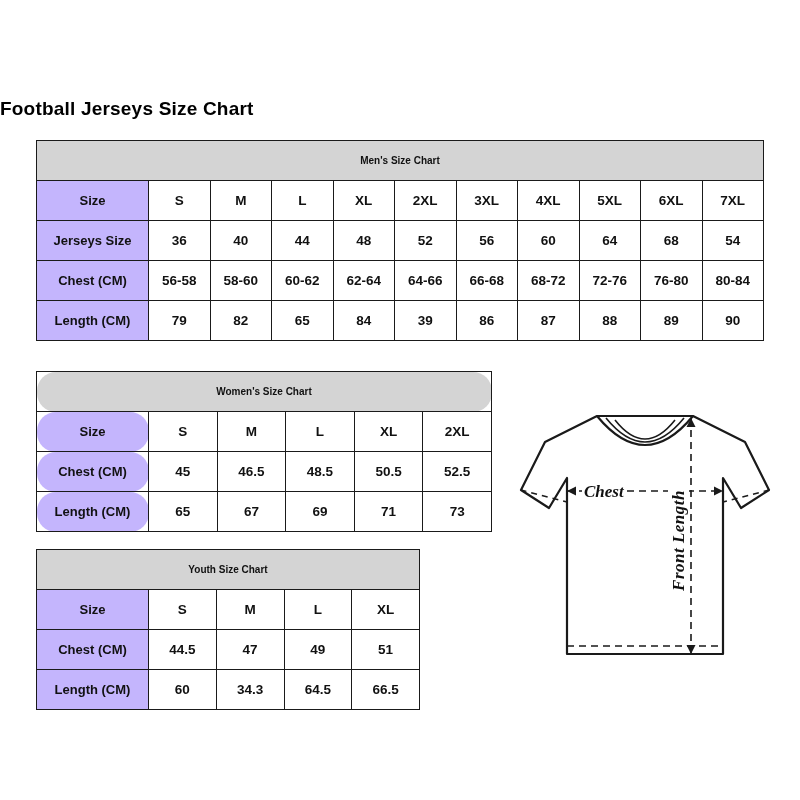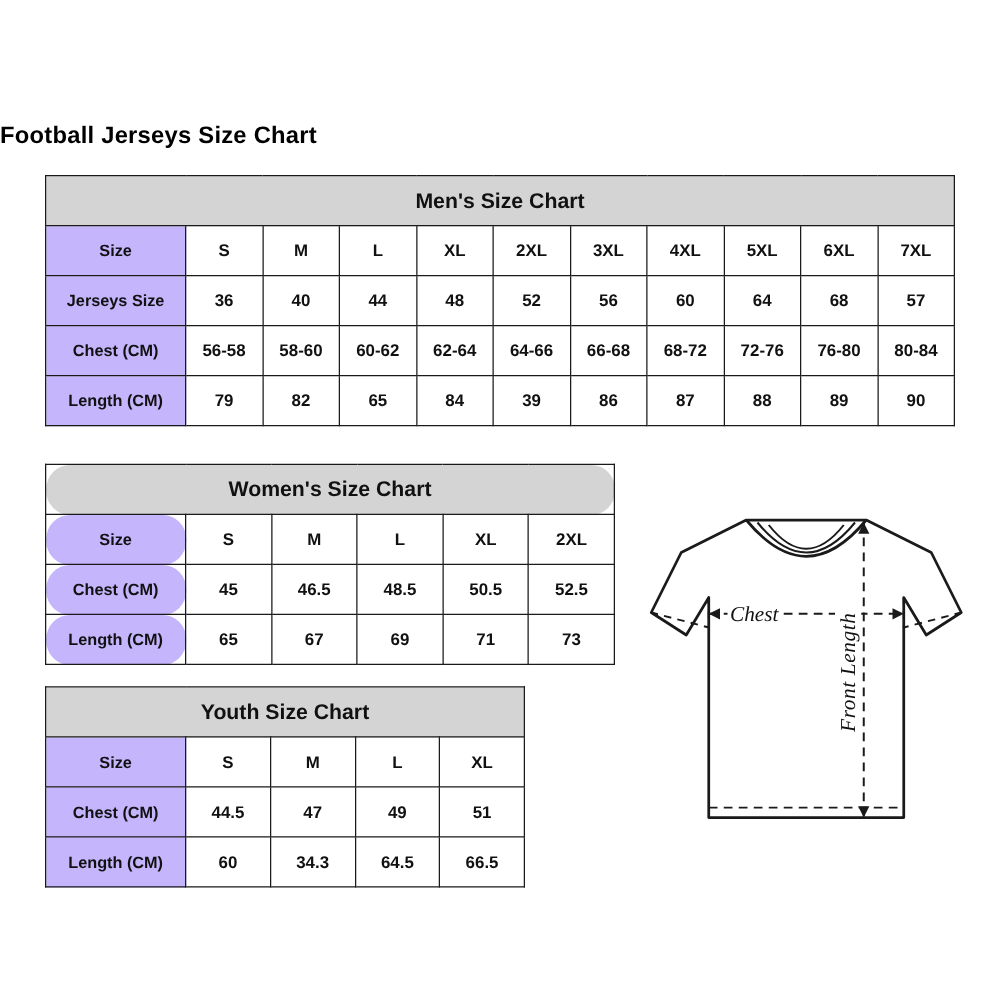--- a/index.html
+++ b/index.html
@@ -40,21 +40,21 @@
     border: 1px solid #1a1a1a;
     text-align: center;
     vertical-align: middle;
     font-size: 13.5px;
     font-weight: bold;
     padding: 0;
     color: #111;
   }
   table.sizechart .caption-cell {
     background: #d4d4d4;
-    font-size: 17px;
+    font-size: 10px;
     font-weight: bold;
     height: 37px;
     margin-top: 48px;
   }
   table.sizechart .rowhead {
     background: #c4b5fd;
     font-size: 13px;
   }
 
   
@@ -95,21 +95,21 @@
     width: 280px;
     height: 290px;
   }
   #jersey-diagram svg {
     display: block;
   }
   .diagram-label {
     position: absolute;
     font-family: "Liberation Serif", serif;
     font-style: italic;
-    font-weight: normal;
+    font-weight: bold;
     font-size: 17px;
     color: #111;
     background: #ffffff;
     padding: 0 2px;
   }
   #label-chest {
     top: 84px;
     left: 77px;
   }
   #label-front-length {
@@ -164,21 +164,21 @@
         <td class="rowhead">Jerseys Size</td>
         <td>36</td>
         <td>40</td>
         <td>44</td>
         <td>48</td>
         <td>52</td>
         <td>56</td>
         <td>60</td>
         <td>64</td>
         <td>68</td>
-        <td>57</td>
+        <td>54</td>
       </tr>
       <tr>
         <td class="rowhead">Chest (CM)</td>
         <td>56-58</td>
         <td>58-60</td>
         <td>60-62</td>
         <td>62-64</td>
         <td>64-66</td>
         <td>66-68</td>
         <td>68-72</td>

